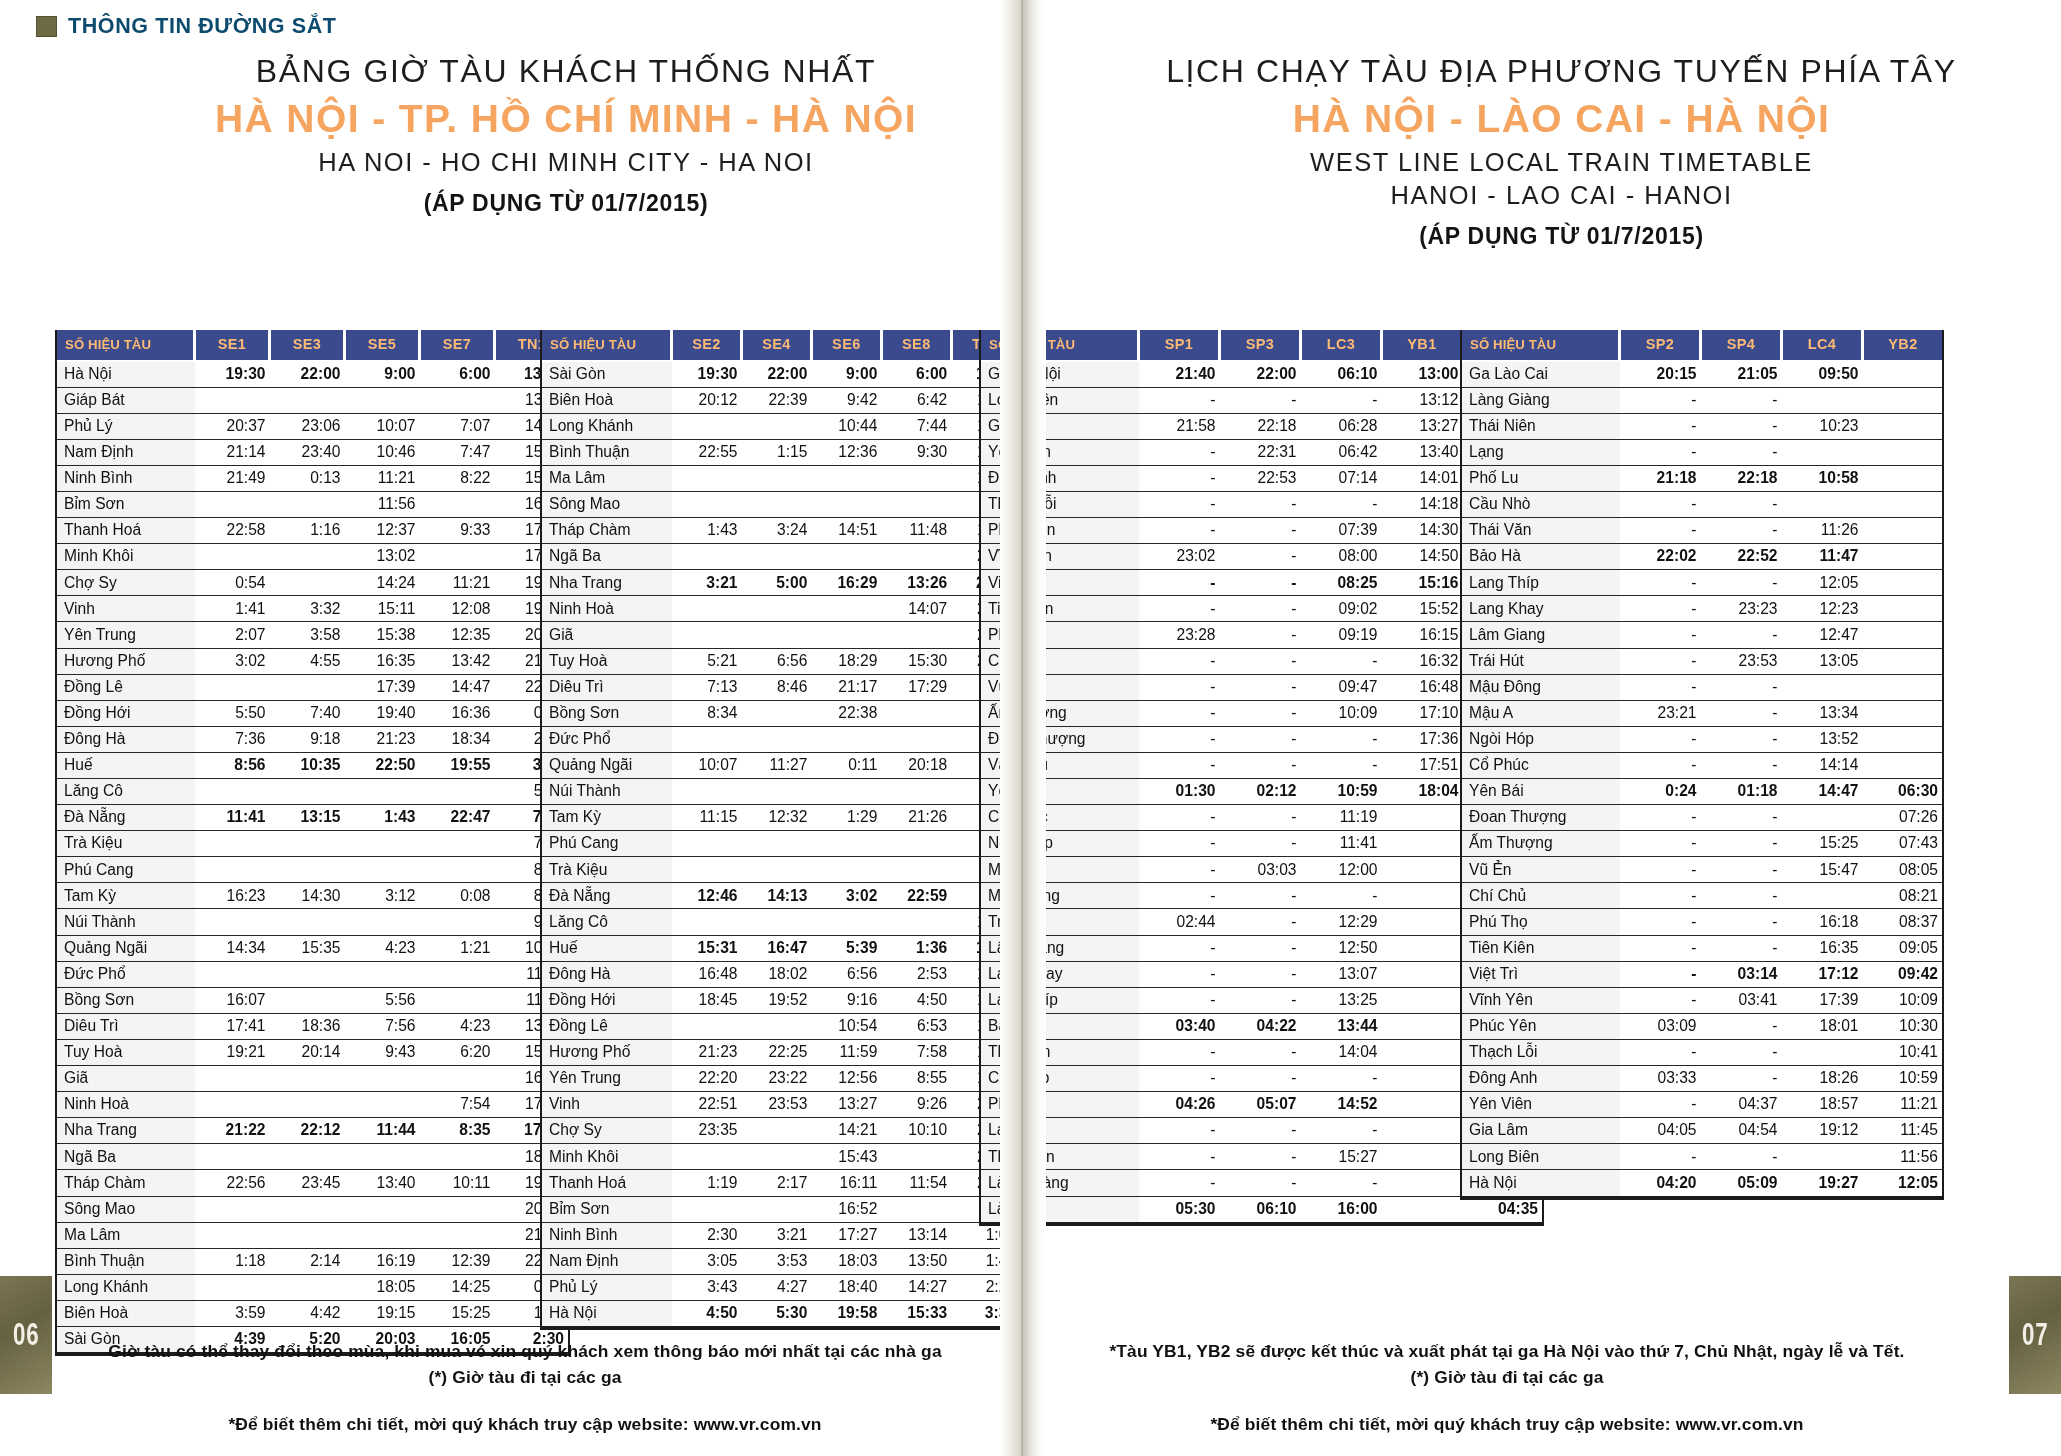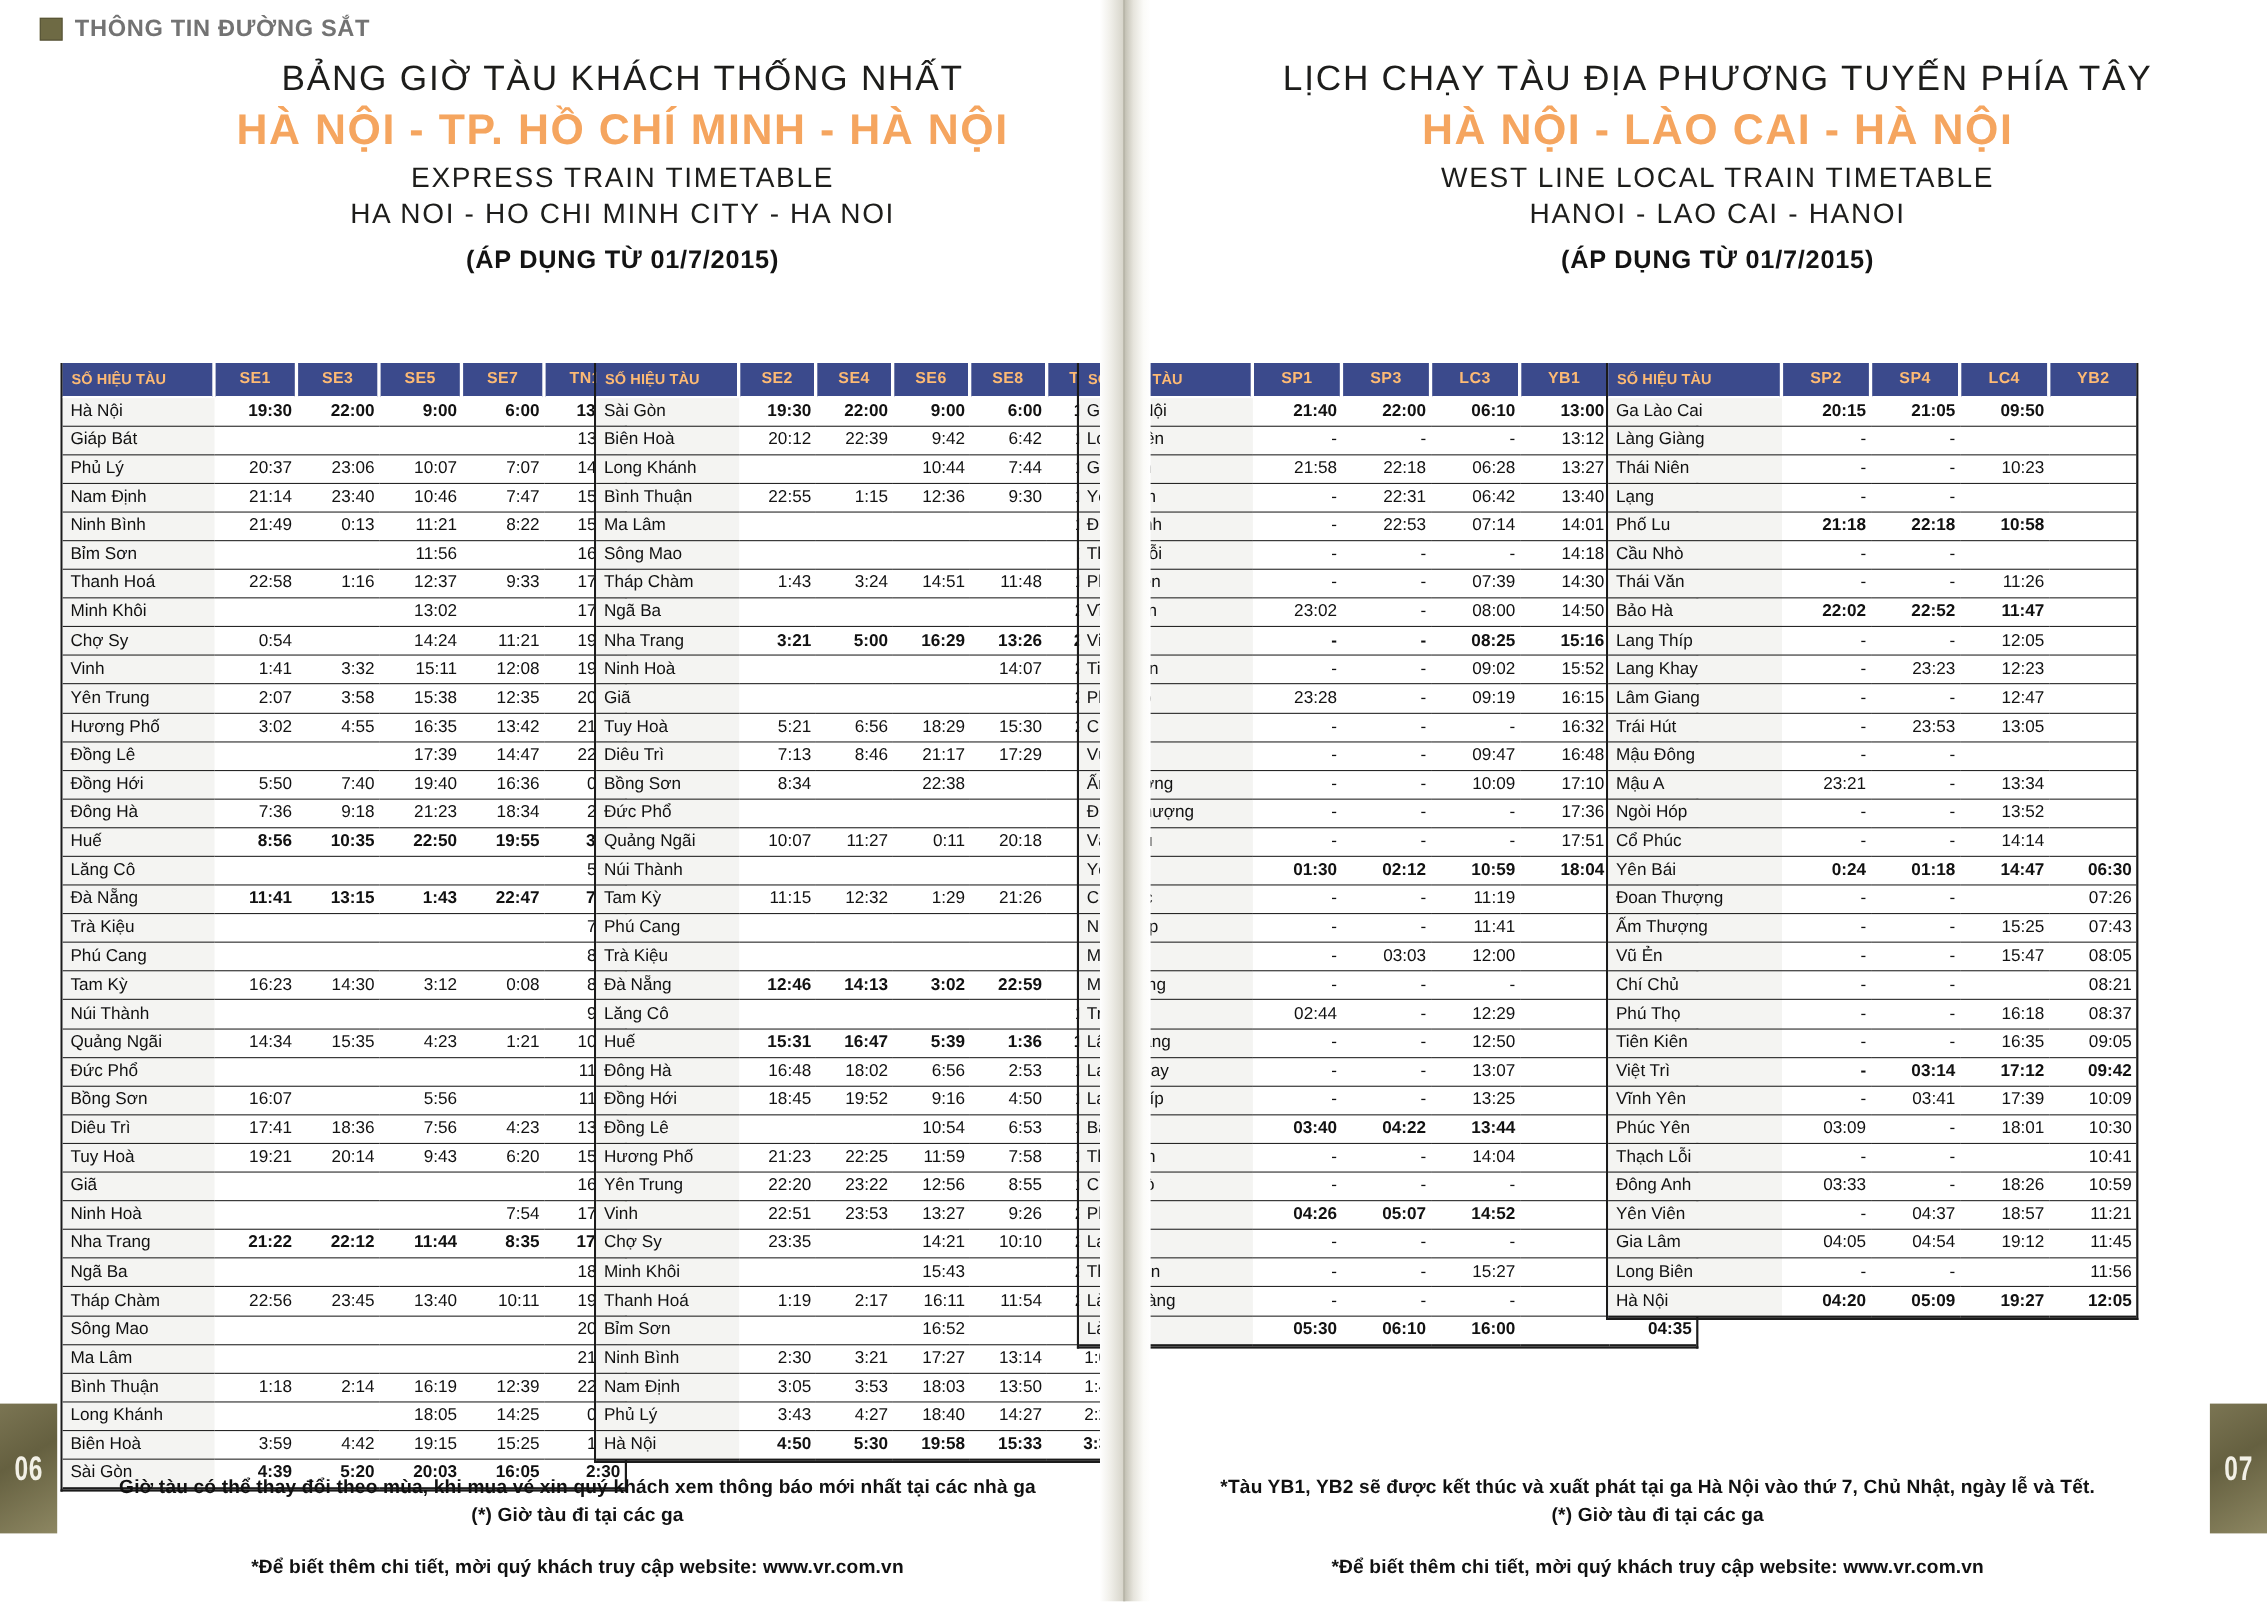--- a/index.html
+++ b/index.html
@@ -24,21 +24,21 @@
   .gutter::after{
     content:"";position:absolute;left:21px;top:0;width:2px;height:100%;
     background:#b4b2a5;opacity:.85;
   }
 
   
   .runhead{position:absolute;left:36px;top:14px;display:flex;align-items:center;gap:11px;}
   .runhead .sq{width:21px;height:21px;background:#6e6a44;display:block;
       box-shadow:inset 0 0 0 1px rgba(0,0,0,.25);}
   .runhead .txt{
-    font-size:21.5px;font-weight:bold;letter-spacing:.6px;color:#737373;
+    font-size:21.5px;font-weight:bold;letter-spacing:.6px;color:#0c4a6e;
     font-family:"Liberation Sans", sans-serif;white-space:nowrap;
   }
 
   
   .titleblock{position:absolute;top:52px;width:100%;text-align:center;}
   .titleblock.l{left:0;padding-left:55px;}
   .titleblock.r{left:0;padding-left:20px;}
   .t-main{
     font-size:32px;color:#1d1d1b;letter-spacing:1.6px;font-weight:400;
     font-family:"Liberation Sans", sans-serif;line-height:1.22;
@@ -111,21 +111,20 @@
   <div class="sheet left">
 
     <div class="runhead">
       <span class="sq"></span>
       <span class="txt">THÔNG TIN ĐƯỜNG SẮT</span>
     </div>
 
     <div class="titleblock l">
       <div class="t-main">BẢNG GIỜ TÀU KHÁCH THỐNG NHẤT</div>
       <div class="t-route">HÀ NỘI - TP. HỒ CHÍ MINH - HÀ NỘI</div>
-      <div class="t-en">EXPRESS TRAIN TIMETABLE</div>
       <div class="t-en">HA NOI - HO CHI MINH CITY - HA NOI</div>
       <div class="t-apply">(ÁP DỤNG TỪ 01/7/2015)</div>
     </div>
 
     <div class="tbl-wrap" style="left:55px;top:330px;">
       <div class="tbl-frame"><table class="tt" id="tbl-south">
             <thead>
               <tr>
                 <th class="sta" style="width: 126px;">SỐ HIỆU TÀU</th>
                 <th style="width: 68px;">SE1</th>

